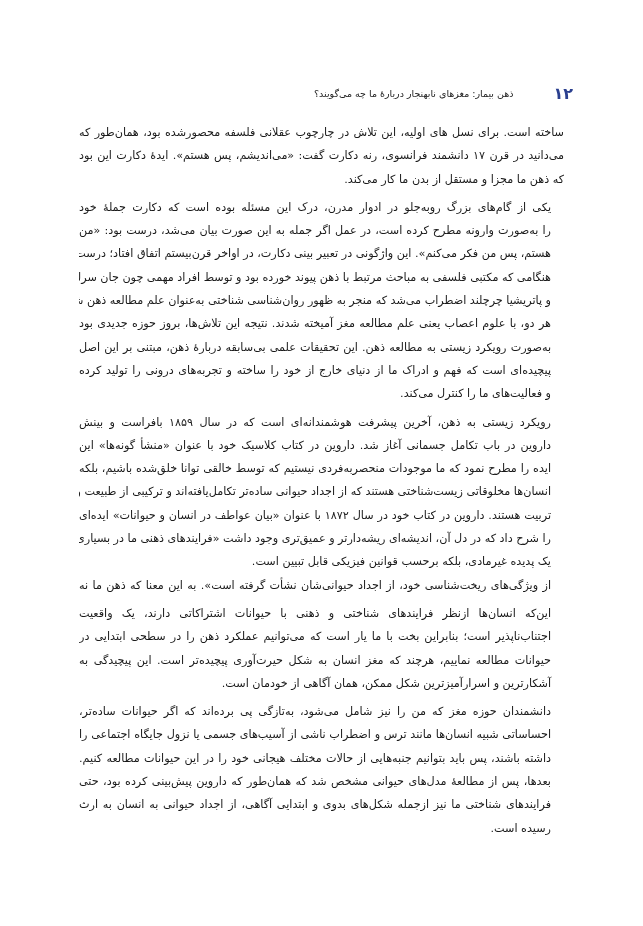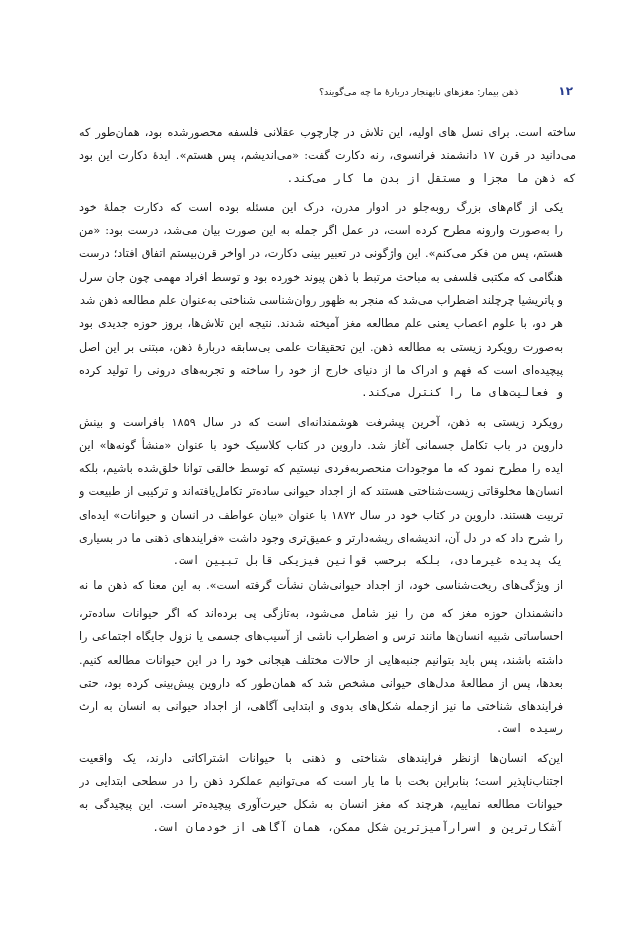--- a/index.html
+++ b/index.html
@@ -28,54 +28,53 @@
       width: 480px;
       direction: rtl;
       display: flex;
       align-items: center;
       font-size: 9.5px;
       color: #1a1a1a;
     }
     .page-number {
       color: #2a3f8f;
       font-weight: bold;
-      font-size: 12px;
+      font-size: 16px;
       margin-left: 40px;
     }
     .header-title {
       color: #222;
     }
     .body-text {
       position: absolute;
       top: 121px;
       left: 79px;
       width: 497px;
       direction: rtl;
       text-align: justify;
       text-align-last: right;
       font-size: 11.2px;
       line-height: 23.3px;
       color: #1a1a1a;
     }
     .para {
-      margin: 0 0 5px 0;
+      margin: 0 12px 5px 0;
     }
     .para.indent {
       text-indent: 13px;
     }
     .line {
       display: block;
       text-align: justify;
       text-align-last: justify;
       white-space: nowrap;
       overflow: hidden;
     }
     .line.last {
       text-align-last: right;
-      font-family: Liberation Mono, monospace;
     }
   </style>
 </head>
 <body>
 
 <div class="page">
 
   <div class="running-header">
     <span class="page-number">۱۲</span>
     <span class="header-title">ذهن بیمار: مغزهای نابهنجار دربارهٔ ما چه می‌گویند؟</span>
@@ -105,29 +104,29 @@
       <span class="line">داروین در باب تکامل جسمانی آغاز شد. داروین در کتاب کلاسیک خود با عنوان «منشأ گونه‌ها» این</span>
       <span class="line">ایده را مطرح نمود که ما موجودات منحصربه‌فردی نیستیم که توسط خالقی توانا خلق‌شده باشیم، بلکه</span>
       <span class="line">انسان‌ها مخلوقاتی زیست‌شناختی هستند که از اجداد حیوانی ساده‌تر تکامل‌یافته‌اند و ترکیبی از طبیعت و</span>
       <span class="line">تربیت هستند. داروین در کتاب خود در سال ۱۸۷۲ با عنوان «بیان عواطف در انسان و حیوانات» ایده‌ای</span>
       <span class="line">را شرح داد که در دل آن، اندیشه‌ای ریشه‌دارتر و عمیق‌تری وجود داشت «فرایندهای ذهنی ما در بسیاری</span>
       <span class="line last">یک پدیده غیرمادی، بلکه برحسب قوانین فیزیکی قابل تبیین است.</span>
       <span class="line">از ویژگی‌های ریخت‌شناسی خود، از اجداد حیوانی‌شان نشأت گرفته است». به این معنا که ذهن ما نه</span>
     </div>
 
     <div class="para indent">
+      <span class="line">این‌که انسان‌ها ازنظر فرایندهای شناختی و ذهنی با حیوانات اشتراکاتی دارند، یک واقعیت</span>
+      <span class="line">اجتناب‌ناپذیر است؛ بنابراین بخت با ما یار است که می‌توانیم عملکرد ذهن را در سطحی ابتدایی در</span>
+      <span class="line">حیوانات مطالعه نماییم، هرچند که مغز انسان به شکل حیرت‌آوری پیچیده‌تر است. این پیچیدگی به</span>
+      <span class="line last">آشکارترین و اسرارآمیزترین شکل ممکن، همان آگاهی از خودمان است.</span>
+    </div>
+
+    <div class="para indent">
       <span class="line">دانشمندان حوزه مغز که من را نیز شامل می‌شود، به‌تازگی پی برده‌اند که اگر حیوانات ساده‌تر،</span>
       <span class="line">احساساتی شبیه انسان‌ها مانند ترس و اضطراب ناشی از آسیب‌های جسمی یا نزول جایگاه اجتماعی را</span>
       <span class="line">داشته باشند، پس باید بتوانیم جنبه‌هایی از حالات مختلف هیجانی خود را در این حیوانات مطالعه کنیم.</span>
       <span class="line">بعدها، پس از مطالعهٔ مدل‌های حیوانی مشخص شد که همان‌طور که داروین پیش‌بینی کرده بود، حتی</span>
       <span class="line">فرایندهای شناختی ما نیز ازجمله شکل‌های بدوی و ابتدایی آگاهی، از اجداد حیوانی به انسان به ارث</span>
       <span class="line last">رسیده است.</span>
     </div>
-
-    <div class="para indent">
-      <span class="line">این‌که انسان‌ها ازنظر فرایندهای شناختی و ذهنی با حیوانات اشتراکاتی دارند، یک واقعیت</span>
-      <span class="line">اجتناب‌ناپذیر است؛ بنابراین بخت با ما یار است که می‌توانیم عملکرد ذهن را در سطحی ابتدایی در</span>
-      <span class="line">حیوانات مطالعه نماییم، هرچند که مغز انسان به شکل حیرت‌آوری پیچیده‌تر است. این پیچیدگی به</span>
-      <span class="line last">آشکارترین و اسرارآمیزترین شکل ممکن، همان آگاهی از خودمان است.</span>
-    </div>
   </div>
 
 </div>
 
 </body></html>

